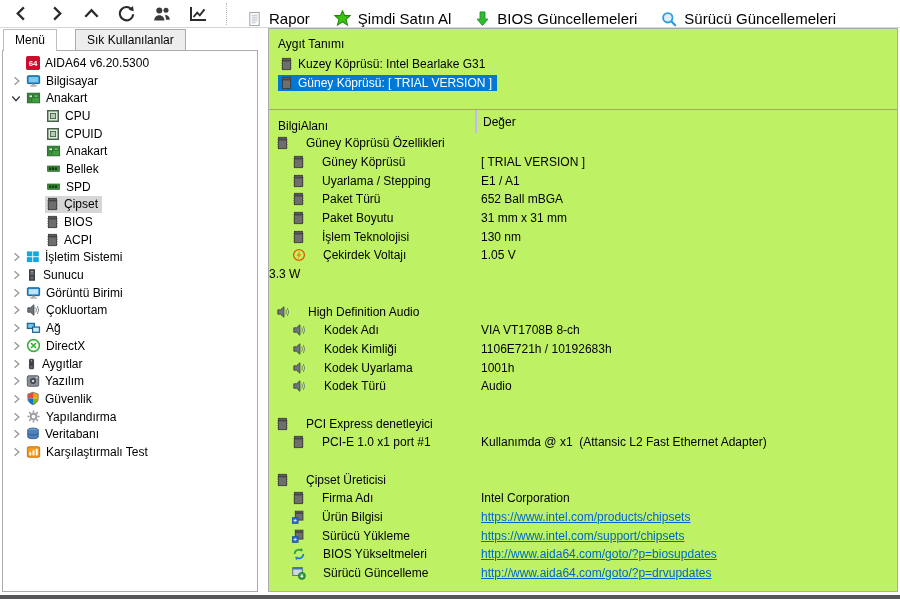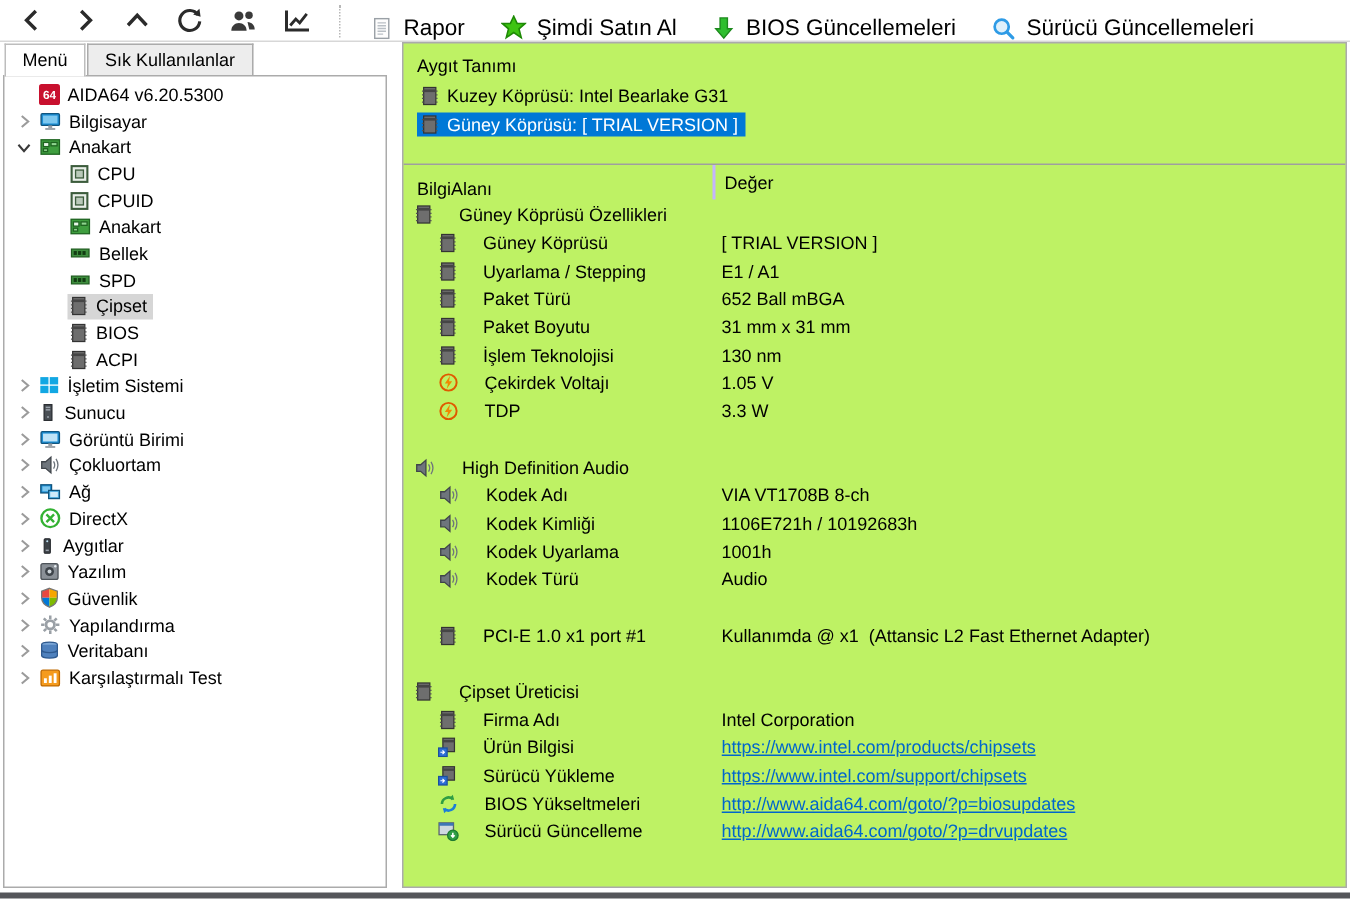--- a/index.html
+++ b/index.html
@@ -16,21 +16,21 @@
   .nav-btn{display:inline-flex;align-items:center;justify-content:center;cursor:default}
   .tb-sep{height:22px;margin:0 8px 0 18px;border-left:1px dotted #b7b7b7}
   .tb-buttons{display:flex;align-items:center}
   .tb-btn{display:flex;align-items:flex-end;gap:7px;padding:0 12px;height:26px;
           font-size:15px;cursor:default;white-space:nowrap}
 
   
   .sidebar{position:absolute;top:29px;left:2px;width:256px;bottom:8px}
   .tabs{display:flex;height:21px;align-items:flex-end;padding-left:1px}
   .tab{padding:3px 11px 3px;border:1px solid #ababab;border-bottom:none;background:#ededed;
-       margin-right:1px;position:relative;z-index:1;cursor:default;white-space:nowrap}
+       margin-right:18px;position:relative;z-index:1;cursor:default;white-space:nowrap}
   .tab.active{background:#fff;z-index:3;margin-bottom:-1px;padding-bottom:4px;border-color:#bdbdbd}
   .tree-panel{position:absolute;top:21px;left:0;right:0;bottom:0;border:1px solid #ababab;
               background:#fff;overflow:hidden;padding-top:3px;z-index:2}
   .tree-row{display:flex;align-items:center;height:17.7px;white-space:nowrap;cursor:default}
   .exp{width:18px;display:inline-flex;justify-content:center;flex:none}
   .tsel{display:inline-flex;align-items:center;gap:5px;padding:0 4px 0 1px;height:17px}
   .tsel.selected{background:var(--sel-inactive)}
 
   
   .main{position:absolute;top:28px;left:268px;right:2px;bottom:8px;border:1px solid #ababab;
@@ -641,29 +641,20 @@
             <svg width="14" height="14" viewBox="0 0 16 16" xmlns="http://www.w3.org/2000/svg">
               <circle cx="8" cy="8" r="6.2" fill="none" stroke="#e05a00" stroke-width="1.5"></circle>
               <polygon points="9.2,2.8 5.2,8.8 7.6,8.8 6.6,13 10.8,7 8.4,7" fill="#f08a00"></polygon>
             </svg>
           </span>
           <span>Çekirdek Voltajı</span>
         </div>
         <div class="cell-value"><span>1.05 V</span></div>
       </div>
       <div class="info-row">
-        <div class="cell-label child">
-          <span class="icn">
-            <svg width="14" height="14" viewBox="0 0 16 16" xmlns="http://www.w3.org/2000/svg">
-              <circle cx="8" cy="8" r="6.2" fill="none" stroke="#e05a00" stroke-width="1.5"></circle>
-              <polygon points="9.2,2.8 5.2,8.8 7.6,8.8 6.6,13 10.8,7 8.4,7" fill="#f08a00"></polygon>
-            </svg>
-          </span>
-          <span>TDP</span>
-        </div>
         <div class="cell-value"><span>3.3 W</span></div>
       </div>
       <div class="spacer-row"></div>
       <div class="info-row">
         <div class="cell-label">
           <span class="icn">
             <svg width="15" height="14" viewBox="0 0 16 16" xmlns="http://www.w3.org/2000/svg">
               <polygon points="1.5,5.5 4.5,5.5 8.5,2 8.5,14 4.5,10.5 1.5,10.5" fill="#6e757c" stroke="#3f444a"></polygon>
               <path d="M10.5 5.2q1.8 2.8 0 5.6M12.4 3.4q2.9 4.6 0 9.2" stroke="#6e757c" fill="none"></path>
             </svg>
@@ -714,20 +705,33 @@
             <svg width="15" height="14" viewBox="0 0 16 16" xmlns="http://www.w3.org/2000/svg">
               <polygon points="1.5,5.5 4.5,5.5 8.5,2 8.5,14 4.5,10.5 1.5,10.5" fill="#6e757c" stroke="#3f444a"></polygon>
               <path d="M10.5 5.2q1.8 2.8 0 5.6M12.4 3.4q2.9 4.6 0 9.2" stroke="#6e757c" fill="none"></path>
             </svg>
           </span>
           <span>Kodek Türü</span>
         </div>
         <div class="cell-value"><span>Audio</span></div>
       </div>
       <div class="spacer-row"></div>
+      <div class="info-row">
+        <div class="cell-label">
+          <span class="icn">
+            <svg width="13" height="14" viewBox="0 0 16 16" xmlns="http://www.w3.org/2000/svg">
+              <rect x="3" y="1" width="10" height="14" fill="#6e6e6e" stroke="#333"></rect>
+              <rect x="3" y="2.6" width="10" height="2.2" fill="#454545"></rect>
+              <path d="M1.6 4h1.4M1.6 7h1.4M1.6 10h1.4M1.6 13h1.4M13 4h1.4M13 7h1.4M13 10h1.4M13 13h1.4" stroke="#555"></path>
+            </svg>
+          </span>
+          <span>PCI Express denetleyici</span>
+        </div>
+        <div class="cell-value"></div>
+      </div>
       <div class="info-row">
         <div class="cell-label child">
           <span class="icn">
             <svg width="13" height="14" viewBox="0 0 16 16" xmlns="http://www.w3.org/2000/svg">
               <rect x="3" y="1" width="10" height="14" fill="#6e6e6e" stroke="#333"></rect>
               <rect x="3" y="2.6" width="10" height="2.2" fill="#454545"></rect>
               <path d="M1.6 4h1.4M1.6 7h1.4M1.6 10h1.4M1.6 13h1.4M13 4h1.4M13 7h1.4M13 10h1.4M13 13h1.4" stroke="#555"></path>
             </svg>
           </span>
           <span>PCI-E 1.0 x1 port #1</span>

